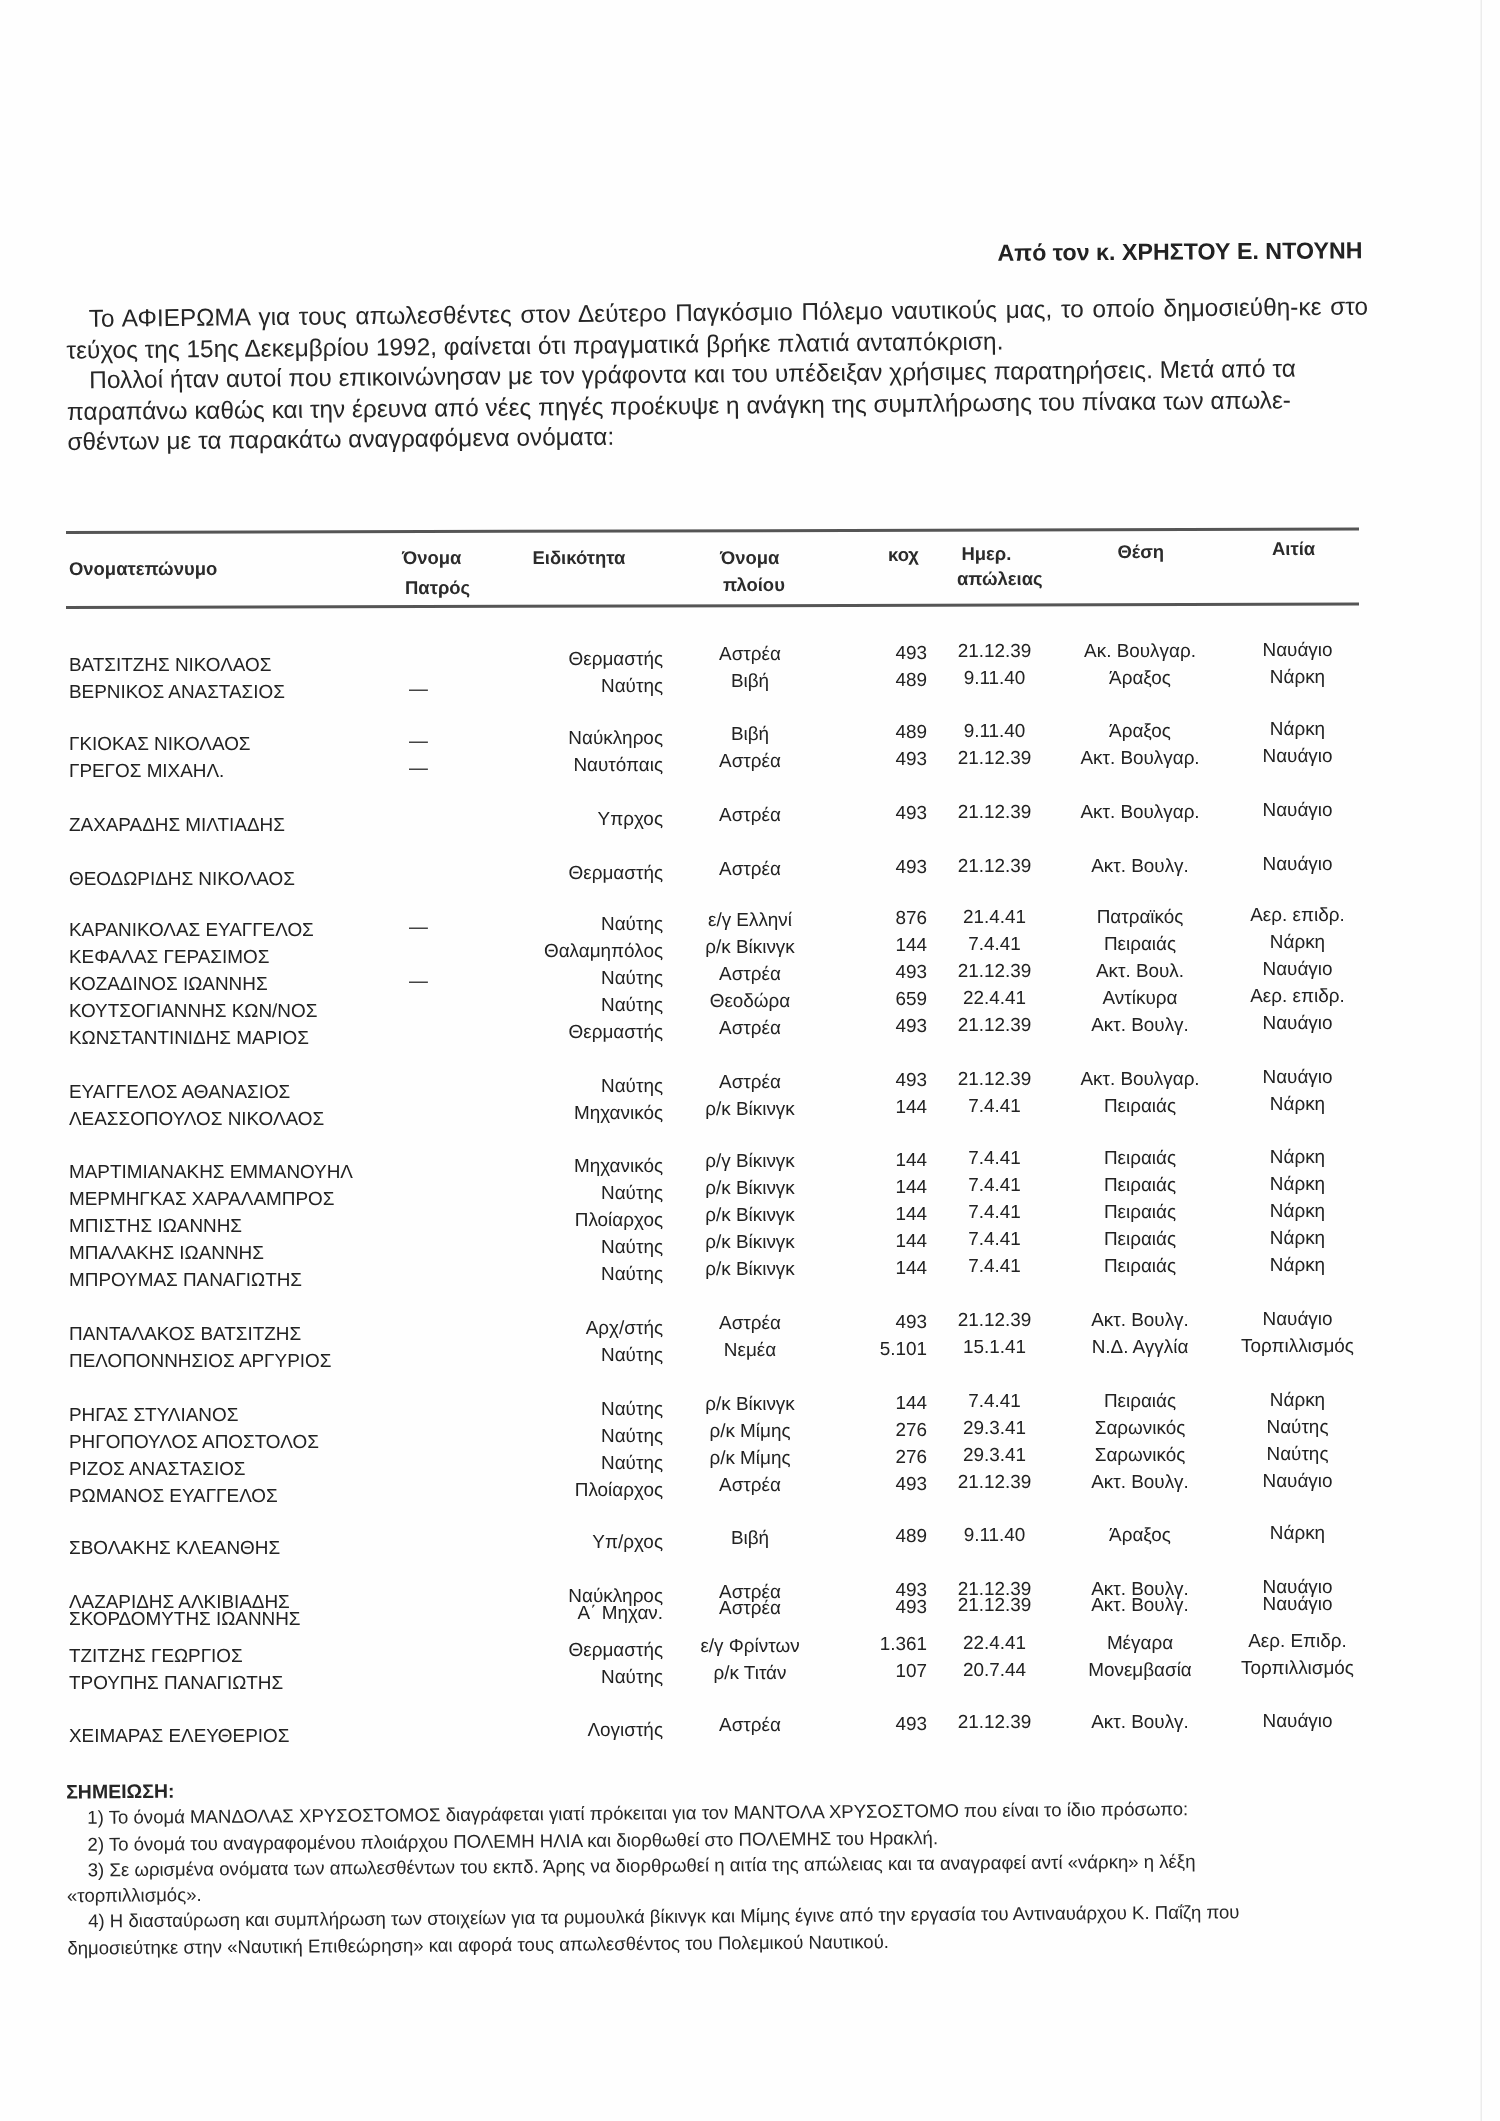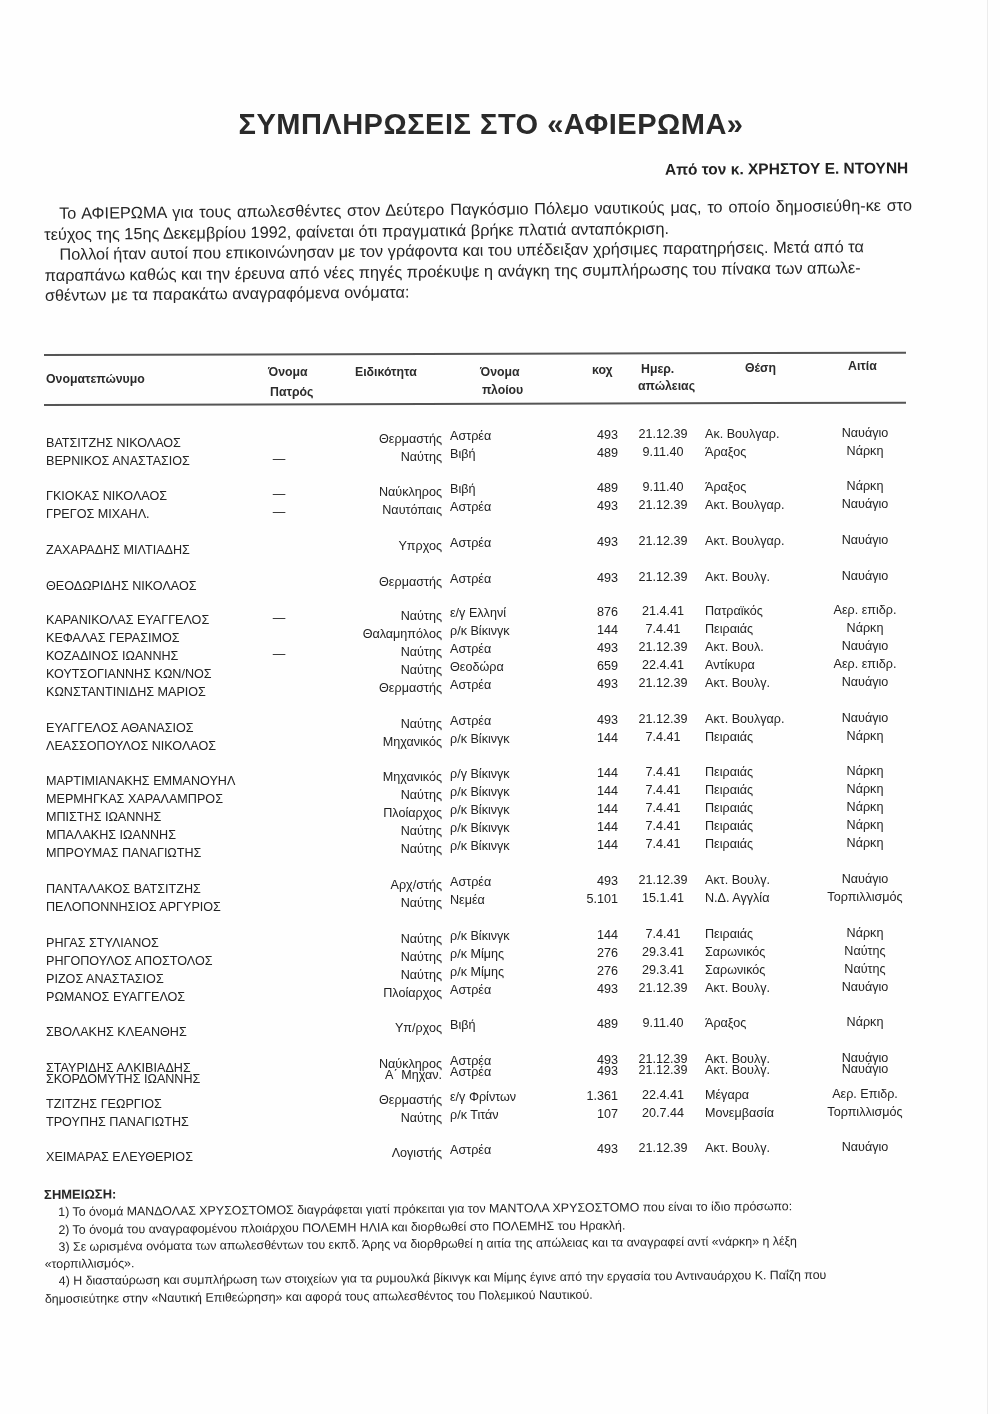--- a/index.html
+++ b/index.html
@@ -14,37 +14,36 @@
   .intro p.last { text-align:left; }
   .rule { position:absolute; left:44px; width:862px; height:1.5px; background:#555; transform:rotate(-0.15deg); transform-origin:left top; }
   .hdr { position:absolute; top:360px; left:0; width:1000px; font-size:12.3px; font-weight:bold; color:#2b2b2b; line-height:17px; }
   .hdr div { position:absolute; }
   .tbl { position:absolute; left:0; top:0; width:1000px; font-size:12.6px; color:#222; }
   .row { position:absolute; left:0; width:1000px; height:17px; }
   .row span { position:absolute; white-space:nowrap; }
   .c-name { left:46px; }
   .c-father { left:272px; width:14px; text-align:center; }
   .c-spec { left:332px; width:110px; text-align:right; }
-  .c-ship { left:450px; width:100px; }
+  .c-ship { left:450px; width:100px; text-align:center; }
   .c-grt { left:560px; width:58px; text-align:right; }
   .c-date { left:624px; width:78px; text-align:center; }
-  .c-pos { left:705px; width:110px; }
+  .c-pos { left:705px; width:110px; text-align:center; }
   .c-cause { left:815px; width:100px; text-align:center; }
   .notes { position:absolute; left:44px; top:1186px; width:880px; font-size:12.4px; line-height:17.3px; color:#262626; transform:rotate(-0.45deg); transform-origin:left top; }
   .notes .nt { font-weight:bold; font-size:13px; margin-bottom:1px; }
   .notes p { margin:0; text-indent:14px; }
   .notes p.cont { text-indent:0; }
 </style>
 </head>
 <body>
 
 <div class="page">
   <div class="edge"></div>
 
-  <div class="title"><span>ΣΥΜΠΛΗΡΩΣΕΙΣ ΣΤΟ «ΑΦΙΕΡΩΜΑ»</span></div>
   <div class="author">Από τον κ. ΧΡΗΣΤΟΥ Ε. ΝΤΟΥΝΗ</div>
 
   <div class="intro">
     <p>Το ΑΦΙΕΡΩΜΑ για τους απωλεσθέντες στον Δεύτερο Παγκόσμιο Πόλεμο ναυτικούς μας, το οποίο δημοσιεύθη-κε στο τεύχος της 15ης Δεκεμβρίου 1992, φαίνεται ότι πραγματικά βρήκε πλατιά ανταπόκριση.</p>
     <p class="last">Πολλοί ήταν αυτοί που επικοινώνησαν με τον γράφοντα και του υπέδειξαν χρήσιμες παρατηρήσεις. Μετά από τα παραπάνω καθώς και την έρευνα από νέες πηγές προέκυψε η ανάγκη της συμπλήρωσης του πίνακα των απωλε-σθέντων με τα παρακάτω αναγραφόμενα ονόματα:</p>
   </div>
 
   <div class="rule" style="top:354px;"></div>
 
   <div class="hdr">
@@ -318,21 +317,21 @@
         <span class="c-name" style="top: 4px;">ΣΚΟΡΔΟΜΥΤΗΣ ΙΩΑΝΝΗΣ</span>
         <span class="c-father" style="top: 2px;"></span>
         <span class="c-spec">Α΄ Μηχαν.</span>
         <span class="c-ship" style="top: -3px;">Αστρέα</span>
         <span class="c-grt" style="top: -3.8px;">493</span>
         <span class="c-date" style="top: -4.6px;">21.12.39</span>
         <span class="c-pos" style="top: -5.4px;">Ακτ. Βουλγ.</span>
         <span class="c-cause" style="top: -6.2px;">Ναυάγιο</span>
       </div>
       <div class="row" style="top: 1057px;">
-        <span class="c-name" style="top: 4px;">ΣΤΑΥΡΙΔΗΣ ΑΛΚΙΒΙΑΔΗΣ</span>
+        <span class="c-name" style="top: 4px;">ΛΑΖΑΡΙΔΗΣ ΑΛΚΙΒΙΑΔΗΣ</span>
         <span class="c-father" style="top: 2px;"></span>
         <span class="c-spec">Ναύκληρος</span>
         <span class="c-ship" style="top: -3px;">Αστρέα</span>
         <span class="c-grt" style="top: -3.8px;">493</span>
         <span class="c-date" style="top: -4.6px;">21.12.39</span>
         <span class="c-pos" style="top: -5.4px;">Ακτ. Βουλγ.</span>
         <span class="c-cause" style="top: -6.2px;">Ναυάγιο</span>
       </div>
       <div class="row" style="top: 1093px;">
         <span class="c-name" style="top: 4px;">ΤΖΙΤΖΗΣ ΓΕΩΡΓΙΟΣ</span>

